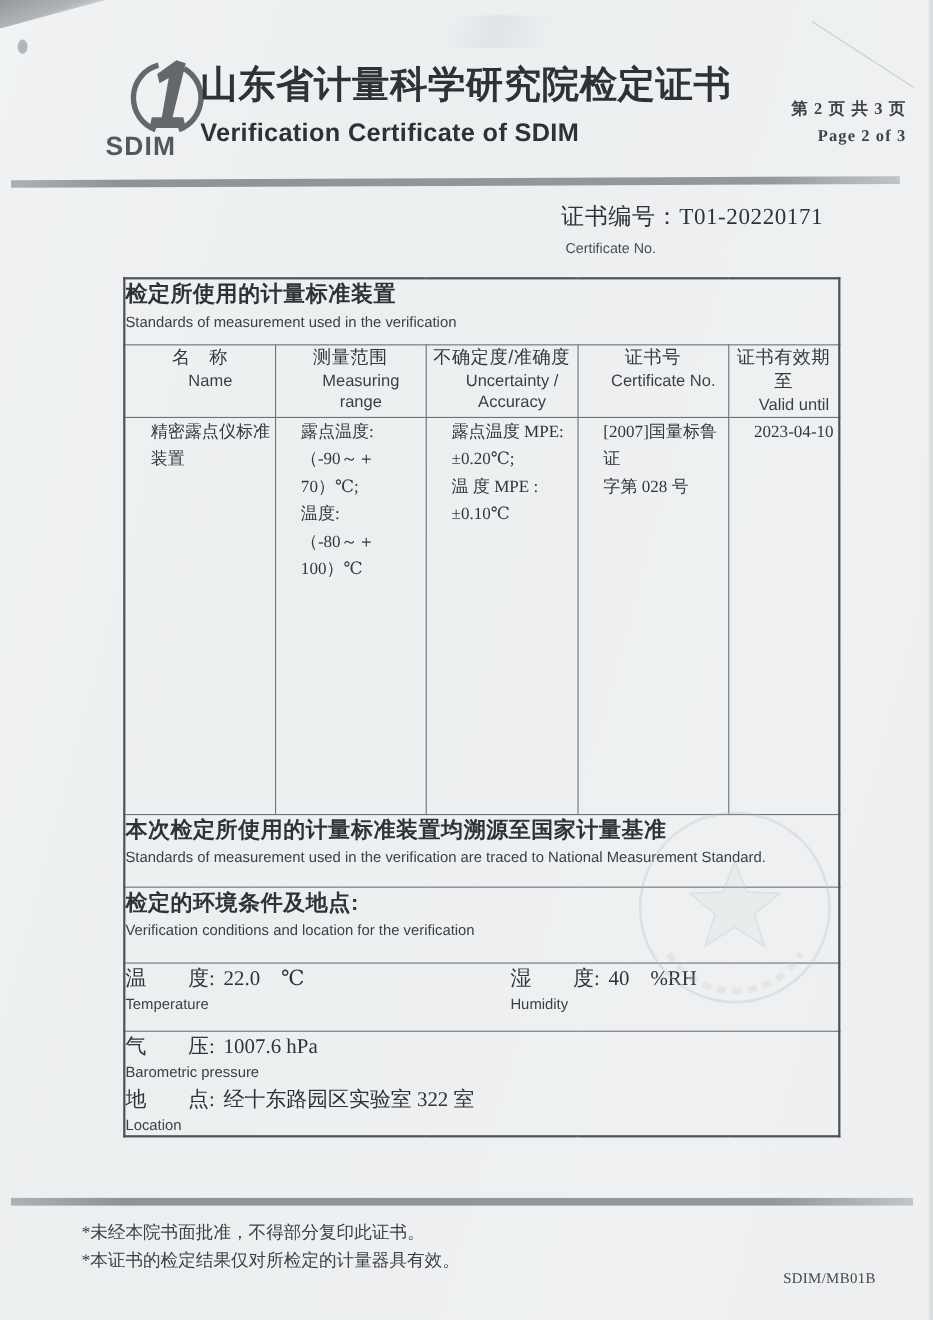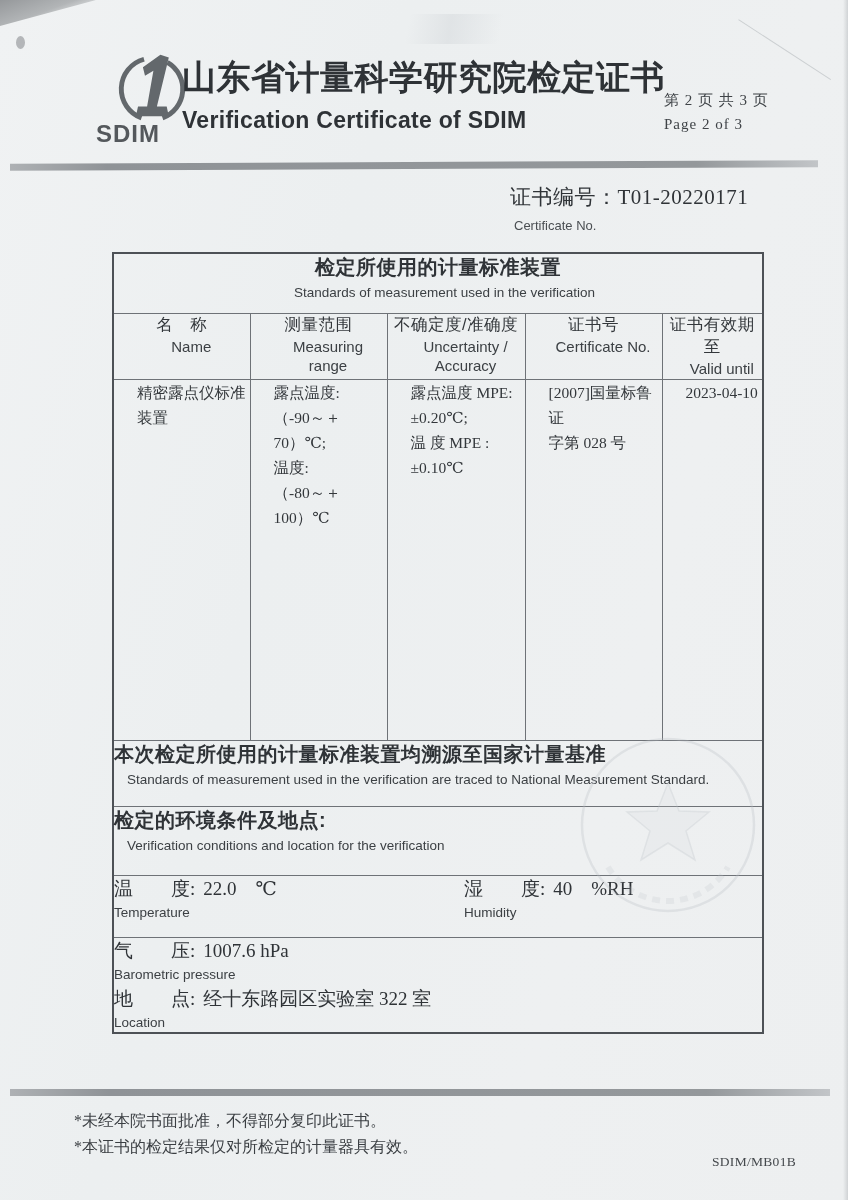--- a/index.html
+++ b/index.html
@@ -24,49 +24,49 @@
     background:linear-gradient(to left,rgba(140,145,150,.30),rgba(140,145,150,0));}
   
   .logo{position:absolute;left:96px;top:54px;width:112px;}
   .logo svg{display:block;margin:0 auto;}
   .logo-text{font-family:"Liberation Sans","DejaVu Sans",sans-serif;font-weight:bold;
     font-size:24px;letter-spacing:1px;color:#54585c;margin-top:-4px;}
   .titles{position:absolute;left:182px;top:58px;width:486px;text-align:left;}
   .title-cn{font-size:34px;font-weight:bold;letter-spacing:.5px;color:#2e3236;line-height:1.15;}
   .title-en{font-family:"Liberation Sans","DejaVu Sans",sans-serif;font-weight:bold;
     font-size:23px;color:#2e3236;margin-top:10px;letter-spacing:.3px;}
-  .pageinfo{position:absolute;right:24px;top:88px;width:160px;text-align:left;
-    color:#3f4347;font-size:15px;line-height:1.6;letter-spacing:1px;}
+  .pageinfo{position:absolute;right:24px;top:88px;width:160px;text-align:right;
+    color:#3f4347;font-size:15px;line-height:1.6;letter-spacing:1px;font-weight:bold;}
   .bar{position:absolute;height:7px;
     background:linear-gradient(to right,#aeb1b4,#8f9397 12%,#94989b 85%,#c2c5c8);}
   .bar-top{top:162px;left:10px;width:808px;transform:rotate(-0.25deg);}
   .bar-bottom{top:1089px;left:10px;width:820px;}
   
   .certno{position:absolute;left:510px;top:183px;}
   .certno-line{font-size:21px;color:#2f3337;letter-spacing:.5px;}
   .certno-en{font-family:"Liberation Sans","DejaVu Sans",sans-serif;font-size:13px;
     color:#4a4e52;margin-top:7px;margin-left:4px;}
   
   table.cert{position:absolute;left:112px;top:252px;width:650px;border-collapse:collapse;
     table-layout:fixed;}
   table.cert td{border:1px solid #6e7277;padding:0;vertical-align:top;}
   table.cert{border:2px solid #4d5156;}
   td.sec{padding:7px 10px 6px 10px;vertical-align:middle;}
   .sec-cn{font-family:"Liberation Sans","DejaVu Sans",sans-serif;font-weight:600;
     font-size:20px;color:#2f3337;letter-spacing:.5px;}
   .sec-en{font-family:"Liberation Sans","DejaVu Sans",sans-serif;font-size:13.5px;
-    color:#3c4044;margin-top:4px;padding-left:13px;}
+    color:#3c4044;margin-top:4px;}
   td.colhead{vertical-align:middle;text-align:center;padding:2px;}
   .colhead-cn{font-family:"Liberation Sans","DejaVu Sans",sans-serif;font-size:16.5px;
     color:#33373b;letter-spacing:.5px;}
   .colhead-en{font-family:"Liberation Sans","DejaVu Sans",sans-serif;font-size:15px;
     color:#3c4044;margin-top:2px;white-space:pre-line;line-height:1.25;margin-left:19px;}
   td.data{padding:8px 6px 6px 8px;}
   .ml{white-space:pre-line;font-size:15.5px;line-height:1.62;color:#33373b;}
-  tr.r-secrow td{height:59px;text-align:center;}
+  tr.r-secrow td{height:59px;}
   tr.r-colhead td{height:64px;}
   tr.r-data td{height:360px;padding-left:23px;}
   tr.r-trace td{height:65px;}
   tr.r-envtitle td{height:68px;}
   tr.r-temphum td{height:61px;}
   tr.r-presloc td{height:94px;margin-top:44px;}
   
   td.envcell{padding:8px 10px 4px 10px;vertical-align:top;}
   .env-flex{display:flex;}
   .env-item{flex:0 0 auto;}

